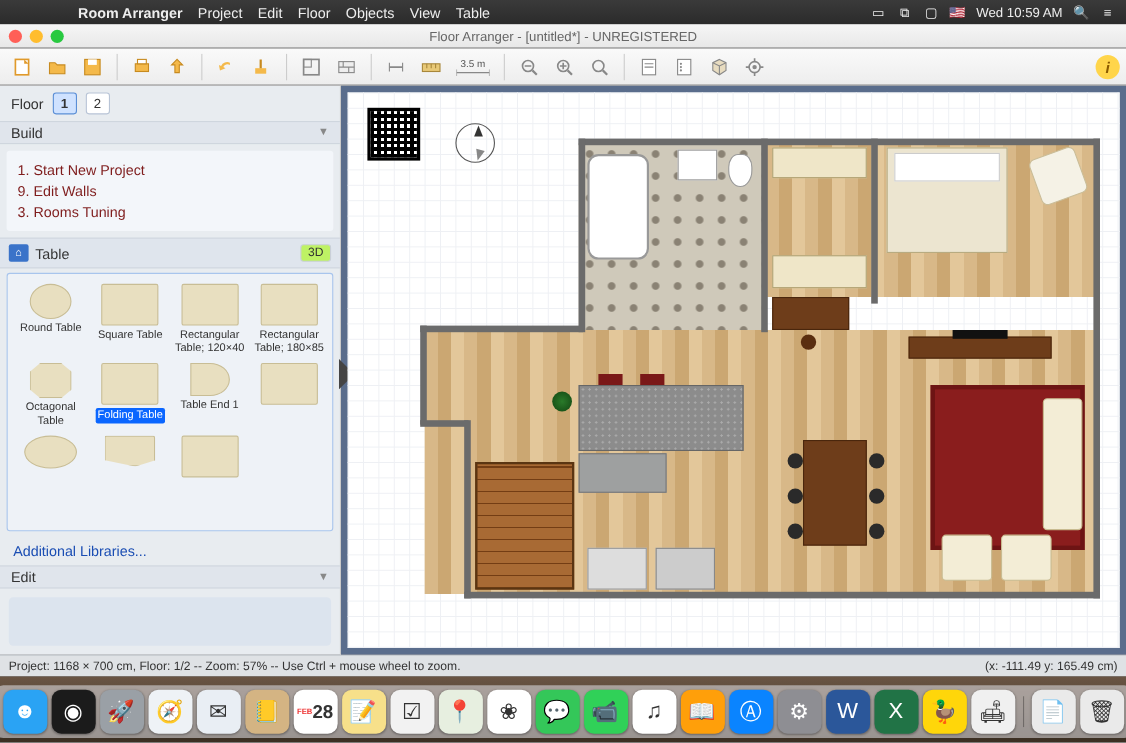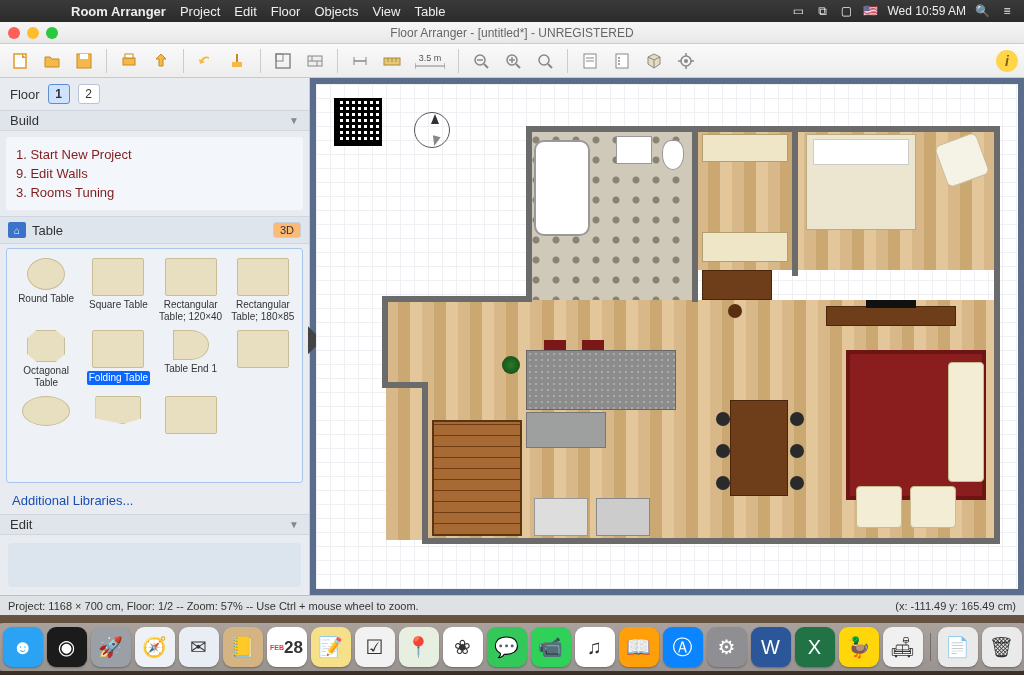--- a/index.html
+++ b/index.html
@@ -33,21 +33,21 @@
 .floors { display:flex; align-items:center; gap:8px; }
 .floor-btn { width:22px; height:20px; border:1px solid #b8c4d6; background:#fff; border-radius:3px; font-size:12px; display:flex; align-items:center; justify-content:center; cursor:pointer; }
 .floor-btn.active { background:#cfe2ff; border-color:#5a8ed6; font-weight:600; }
 .section-header { display:flex; justify-content:space-between; align-items:center; padding:2px 10px; background:#e0e5ec; border-top:1px solid #cfd6de; border-bottom:1px solid #cfd6de; cursor:pointer; }
 .section-header .arrow { color:#888; font-size:10px; }
 .build-steps { background:#f3f6fa; margin:6px; border-radius:3px; padding:8px 10px; }
 .build-steps div { color:#7f1d1d; padding:2px 0; cursor:pointer; }
 .library-header { display:flex; align-items:center; justify-content:space-between; padding:5px 8px; background:#dfe5ed; border-top:1px solid #cfd6de; border-bottom:1px solid #cfd6de; }
 .library-header .lib-left { display:flex; align-items:center; gap:6px; }
 .home-icon { width:18px; height:16px; background:#3a73c9; border-radius:2px; color:#fff; font-size:10px; display:flex; align-items:center; justify-content:center; }
-.threed-btn { background:#fdba74; border:1px solid #c9cfd8; border-radius:3px; padding:1px 6px; font-size:11px; cursor:pointer; }
+.threed-btn { background:#bef264; border:1px solid #c9cfd8; border-radius:3px; padding:1px 6px; font-size:11px; cursor:pointer; }
 .library { background:#eef2f7; margin:4px 6px; border:1px solid #a8c5ed; border-radius:3px; padding:6px 4px; height:240px; overflow:hidden; }
 .lib-grid { display:grid; grid-template-columns:repeat(4,1fr); gap:2px; }
 .lib-item { text-align:center; font-size:10px; line-height:1.15; cursor:pointer; padding:3px 1px; border-radius:3px; }
 .lib-item.selected .lib-label { background:#0a66ff; color:#fff; border-radius:2px; padding:1px 2px; display:inline-block;text-align:center; }
 .lib-thumb { width:52px; height:38px; margin:0 auto 3px; background:#e8dfc0; border:1px solid #c8bd95; border-radius:2px; position:relative; }
 .lib-thumb.round { border-radius:50%; width:38px; height:32px; }
 .lib-thumb.oval { border-radius:50%; width:48px; height:30px; }
 .lib-thumb.octa { clip-path: polygon(25% 0,75% 0,100% 25%,100% 75%,75% 100%,25% 100%,0 75%,0 25%); width:38px; height:32px; }
 .lib-thumb.wedge { clip-path: polygon(0 0,100% 0,100% 80%,60% 100%,0 80%); width:46px; height:28px; }
 .lib-thumb.end { width:36px; height:30px; border-radius:0 50% 50% 0; }

